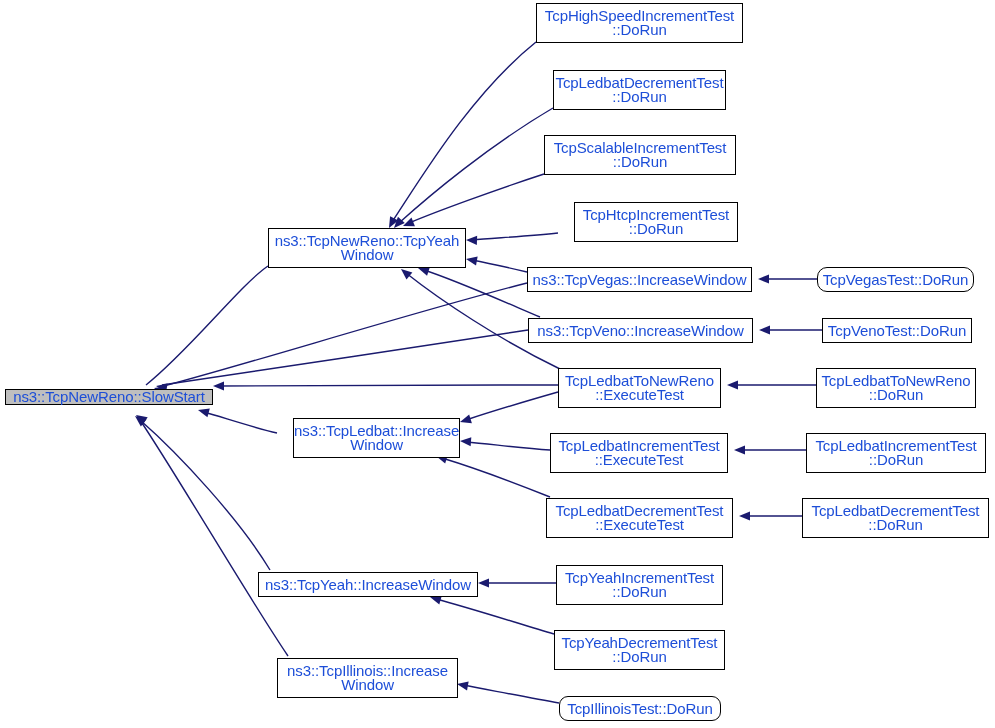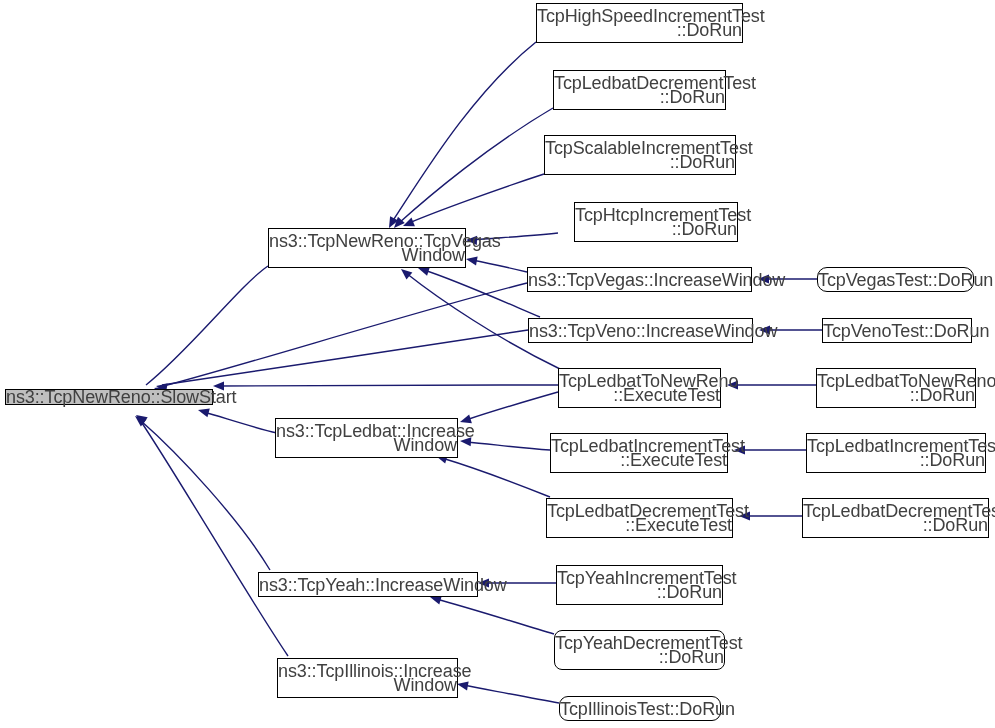--- a/index.html
+++ b/index.html
@@ -20,24 +20,24 @@
     left: 0;
     top: 0;
     width: 995px;
     height: 728px;
   }
   .node {
     position: absolute;
     box-sizing: border-box;
     border: 1px solid #000000;
     background: #ffffff;
-    color: #404040;
-    font-size: 18px;
+    color: #1d4ed8;
+    font-size: 15px;
     line-height: 14px;
-    text-align: right;
+    text-align: center;
     display: flex;
     align-items: center;
     justify-content: center;
     white-space: pre-line;
     letter-spacing: -0.1px;
   }
   .node.highlight {
     background: #bfbfbf;
     border: 1px solid #000000;
   }
@@ -148,23 +148,23 @@
       <g>
         <path d="M 806,450 C 785,450 760,450 740,450" fill="none" stroke="#1a1a6e" stroke-width="1.4"></path>
         <polygon points="734,450 745,445.4 745,454.6" fill="#1a1a6e"></polygon>
       </g>
       <g>
         <path d="M 802,516 C 785,516 765,516 745,516" fill="none" stroke="#1a1a6e" stroke-width="1.4"></path>
         <polygon points="739,516 750,511.4 750,520.6" fill="#1a1a6e"></polygon>
       </g>
     </svg>
 <div class="node highlight" style="left: 5px; top: 389px; width: 208px; height: 16px;"><span class="node-label">ns3::TcpNewReno::SlowStart</span></div>
-    <div class="node" style="left: 268px; top: 228px; width: 198px; height: 40px;"><span class="node-label">ns3::TcpNewReno::TcpVegas
+    <div class="node" style="left: 268px; top: 228px; width: 198px; height: 40px;"><span class="node-label">ns3::TcpNewReno::TcpYeah
 Window</span></div>
-    <div class="node" style="left: 275px; top: 418px; width: 183px; height: 40px;"><span class="node-label">ns3::TcpLedbat::Increase
+    <div class="node" style="left: 293px; top: 418px; width: 167px; height: 40px;"><span class="node-label">ns3::TcpLedbat::Increase
 Window</span></div>
     <div class="node" style="left: 258px; top: 572px; width: 220px; height: 25px;"><span class="node-label">ns3::TcpYeah::IncreaseWindow</span></div>
     <div class="node" style="left: 277px; top: 658px; width: 181px; height: 40px;"><span class="node-label">ns3::TcpIllinois::Increase
 Window</span></div>
     <div class="node" style="left: 536px; top: 3px; width: 207px; height: 40px;"><span class="node-label">TcpHighSpeedIncrementTest
 ::DoRun</span></div>
     <div class="node" style="left: 553px; top: 70px; width: 173px; height: 40px;"><span class="node-label">TcpLedbatDecrementTest
 ::DoRun</span></div>
     <div class="node" style="left: 544px; top: 135px; width: 192px; height: 40px;"><span class="node-label">TcpScalableIncrementTest
 ::DoRun</span></div>
@@ -173,21 +173,21 @@
     <div class="node" style="left: 527px; top: 267px; width: 225px; height: 25px;"><span class="node-label">ns3::TcpVegas::IncreaseWindow</span></div>
     <div class="node" style="left: 528px; top: 318px; width: 225px; height: 25px;"><span class="node-label">ns3::TcpVeno::IncreaseWindow</span></div>
     <div class="node" style="left: 558px; top: 368px; width: 163px; height: 40px;"><span class="node-label">TcpLedbatToNewReno
 ::ExecuteTest</span></div>
     <div class="node" style="left: 550px; top: 433px; width: 178px; height: 40px;"><span class="node-label">TcpLedbatIncrementTest
 ::ExecuteTest</span></div>
     <div class="node" style="left: 546px; top: 498px; width: 187px; height: 40px;"><span class="node-label">TcpLedbatDecrementTest
 ::ExecuteTest</span></div>
     <div class="node" style="left: 556px; top: 565px; width: 167px; height: 40px;"><span class="node-label">TcpYeahIncrementTest
 ::DoRun</span></div>
-    <div class="node" style="left: 554px; top: 630px; width: 171px; height: 40px; border-radius: 8px;"><span class="node-label">TcpYeahDecrementTest
+    <div class="node" style="left: 554px; top: 630px; width: 171px; height: 40px;"><span class="node-label">TcpYeahDecrementTest
 ::DoRun</span></div>
     <div class="node" style="left: 559px; top: 696px; width: 162px; height: 25px; border-radius: 9px;"><span class="node-label">TcpIllinoisTest::DoRun</span></div>
     <div class="node" style="left: 817px; top: 267px; width: 157px; height: 25px; border-radius: 10px;"><span class="node-label">TcpVegasTest::DoRun</span></div>
     <div class="node" style="left: 822px; top: 318px; width: 150px; height: 25px;"><span class="node-label">TcpVenoTest::DoRun</span></div>
     <div class="node" style="left: 816px; top: 368px; width: 160px; height: 40px;"><span class="node-label">TcpLedbatToNewReno
 ::DoRun</span></div>
     <div class="node" style="left: 806px; top: 433px; width: 180px; height: 40px;"><span class="node-label">TcpLedbatIncrementTest
 ::DoRun</span></div>
     <div class="node" style="left: 802px; top: 498px; width: 187px; height: 40px;"><span class="node-label">TcpLedbatDecrementTest
 ::DoRun</span></div>

